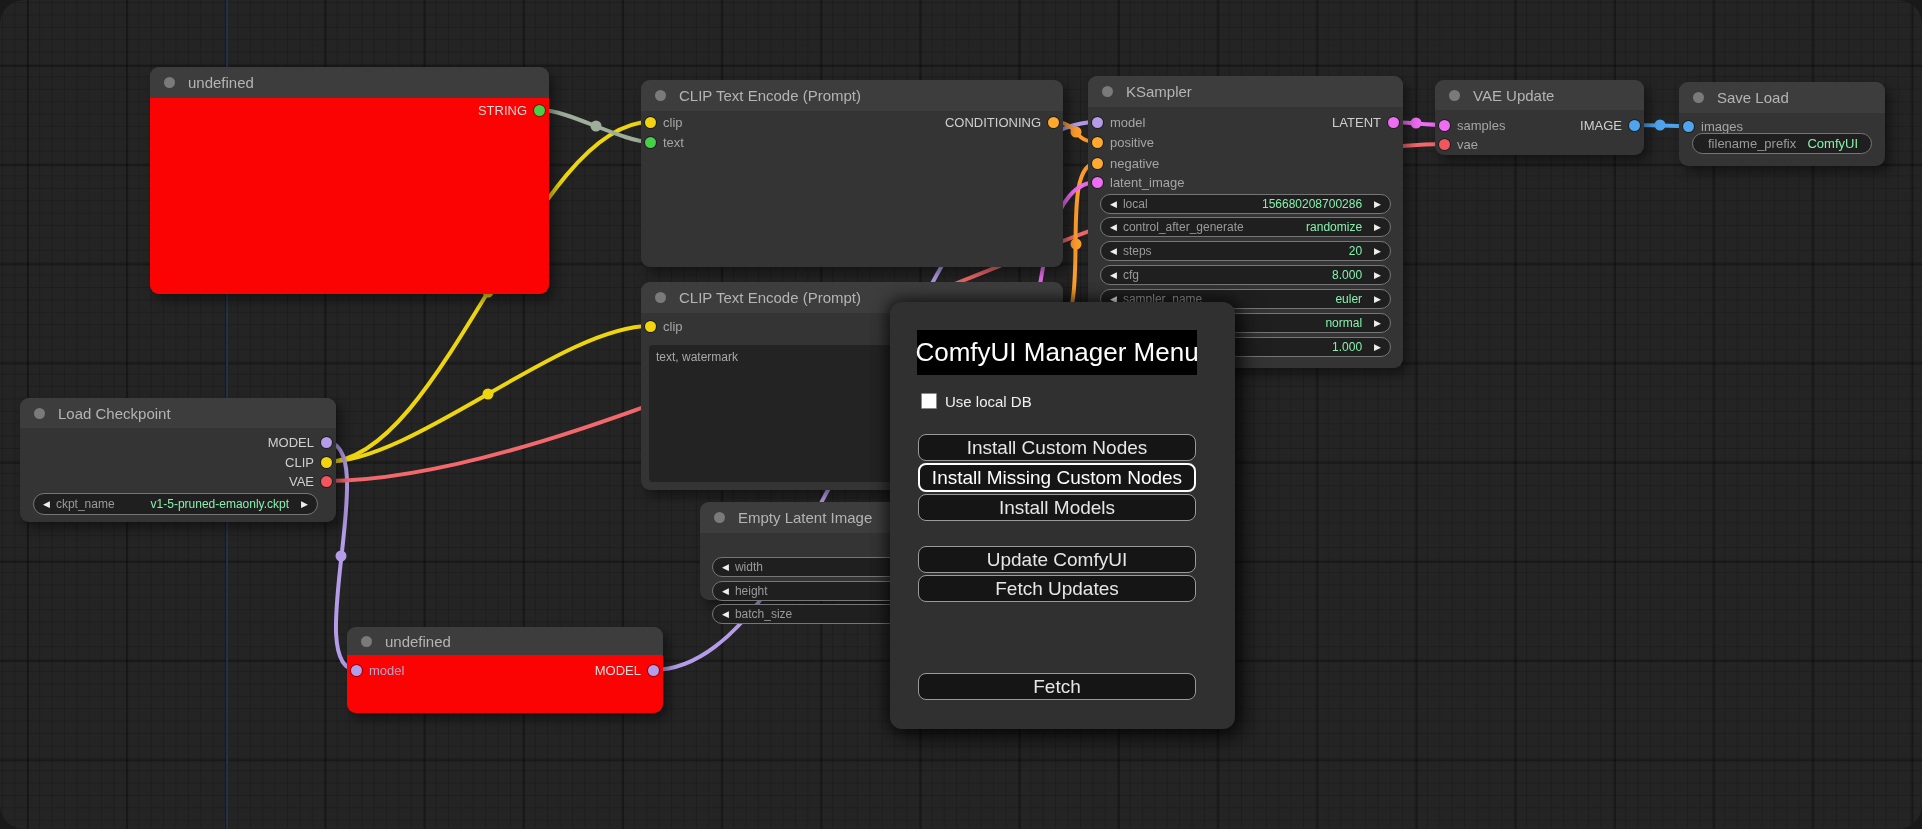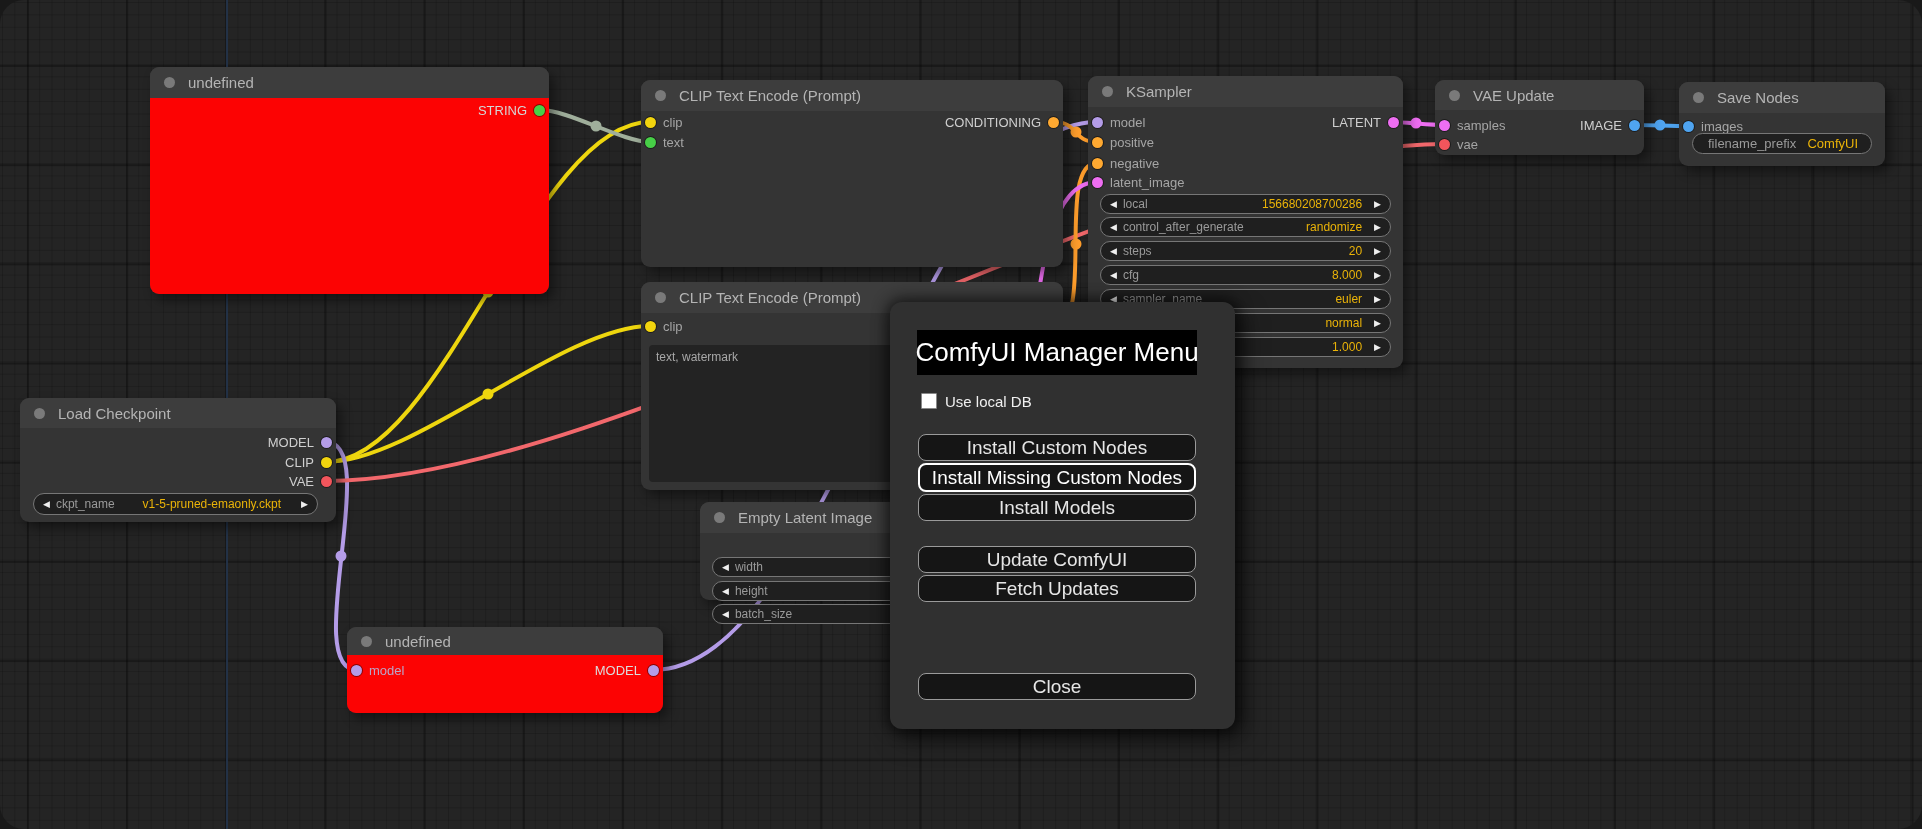--- a/index.html
+++ b/index.html
@@ -35,21 +35,21 @@
   .slot.out{justify-content:flex-end;color:#cfcfcf;}
   .slot.out .sdot{right:4px;}
   .slot.out span.lbl{margin-right:22px;}
   .c-string{background:#47cf47}.c-clip{background:#f2d40e}.c-model{background:#b49ce8}
   .c-vae{background:#f2555c}.c-cond{background:#ffa931}.c-latent{background:#ee6ef2}.c-image{background:#4fa4f0}
 
   .pill{position:absolute;height:20px;border-radius:11px;background:#1f1f1f;border:1px solid #767676;
     display:flex;align-items:center;font-size:12px;color:#9a9a9a;box-sizing:border-box;padding:0 9px;}
   .pill .arr{color:#efefef;font-size:9px;flex:none;line-height:1;}
   .pill .wlabel{margin-left:6px;flex:none;}
-  .pill .wvalue{margin-left:auto;color:#eab308;padding-right:12px;}
+  .pill .wvalue{margin-left:auto;color:#86efac;padding-right:12px;}
   .pill .arrR{margin-left:0;}
   .textarea{position:absolute;background:#232323;border-radius:4px;color:#a8a8a8;font-size:12px;
     padding:5px 7px;box-sizing:border-box;line-height:1.25;}
 
   .dialog{position:absolute;left:890px;top:302px;width:336px;height:427px;background:#303030;
     border-radius:12px;box-shadow:0 0 14px 4px rgba(0,0,0,.55), 8px 10px 24px rgba(0,0,0,.5);padding-left:9px;}
   .dlg-title{position:absolute;left:27px;top:28px;width:280px;height:45px;background:#000;color:#fff;
     font-size:26px;display:flex;align-items:center;justify-content:center;white-space:nowrap;}
   .dlg-check{position:absolute;left:31px;top:89px;height:20px;display:flex;align-items:center;}
   .cbox{width:14px;height:14px;background:#fff;border:1px solid #888;border-radius:1px;flex:none;}
@@ -245,21 +245,21 @@
     </div>
     <div class="slot out" style="top:35px">
       <span class="lbl">IMAGE</span>
       <span class="sdot c-image"></span>
     </div>
   </div>
 
   <div class="node" style="left:1679px;top:82px;width:206px;height:84px">
     <div class="ntitle" style="height:31px">
       <span class="tdot"></span>
-      <span>Save Nodes</span>
+      <span>Save Load</span>
     </div>
     <div class="nbody" style="top:31px"></div>
     <div class="slot in" style="top:34px">
       <span class="sdot c-image"></span>
       <span class="lbl">images</span>
     </div>
     <div class="pill" style="left:13px;top:51px;width:180px;height:21px;font-size:13px">
       <span class="wlabel" style="margin-left:6px">filename_prefix</span>
       <span class="wvalue" style="padding-right:4px">ComfyUI</span>
     </div>
@@ -279,21 +279,21 @@
       <span class="lbl">CLIP</span>
       <span class="sdot c-clip"></span>
     </div>
     <div class="slot out" style="top:73px">
       <span class="lbl">VAE</span>
       <span class="sdot c-vae"></span>
     </div>
     <div class="pill" style="left:13px;top:95px;width:285px;height:22px">
       <span class="arr">◀</span>
       <span class="wlabel">ckpt_name</span>
-      <span class="wvalue" style="padding-right:20px">v1-5-pruned-emaonly.ckpt</span>
+      <span class="wvalue" style="padding-right:12px">v1-5-pruned-emaonly.ckpt</span>
       <span class="arr arrR">▶</span>
     </div>
   </div>
 
   <div class="node" style="left:347px;top:627px;width:316px;height:86px">
     <div class="ntitle" style="height:28px">
       <span class="tdot"></span>
       <span>undefined</span>
     </div>
     <div class="nbody red" style="top:28px"></div>
@@ -311,15 +311,15 @@
     <div class="dlg-title">ComfyUI Manager Menu</div>
     <div class="dlg-check">
       <span class="cbox"></span>
       <span class="clabel">Use local DB</span>
     </div>
     <div class="dbtn" style="top:132px">Install Custom Nodes</div>
     <div class="dbtn hl" style="top:161px;height:29px">Install Missing Custom Nodes</div>
     <div class="dbtn" style="top:192px">Install Models</div>
     <div class="dbtn" style="top:244px">Update ComfyUI</div>
     <div class="dbtn" style="top:273px">Fetch Updates</div>
-    <div class="dbtn" style="top:371px">Close</div>
+    <div class="dbtn" style="top:371px">Fetch</div>
   </div>
 </div>
 
 </body></html>

